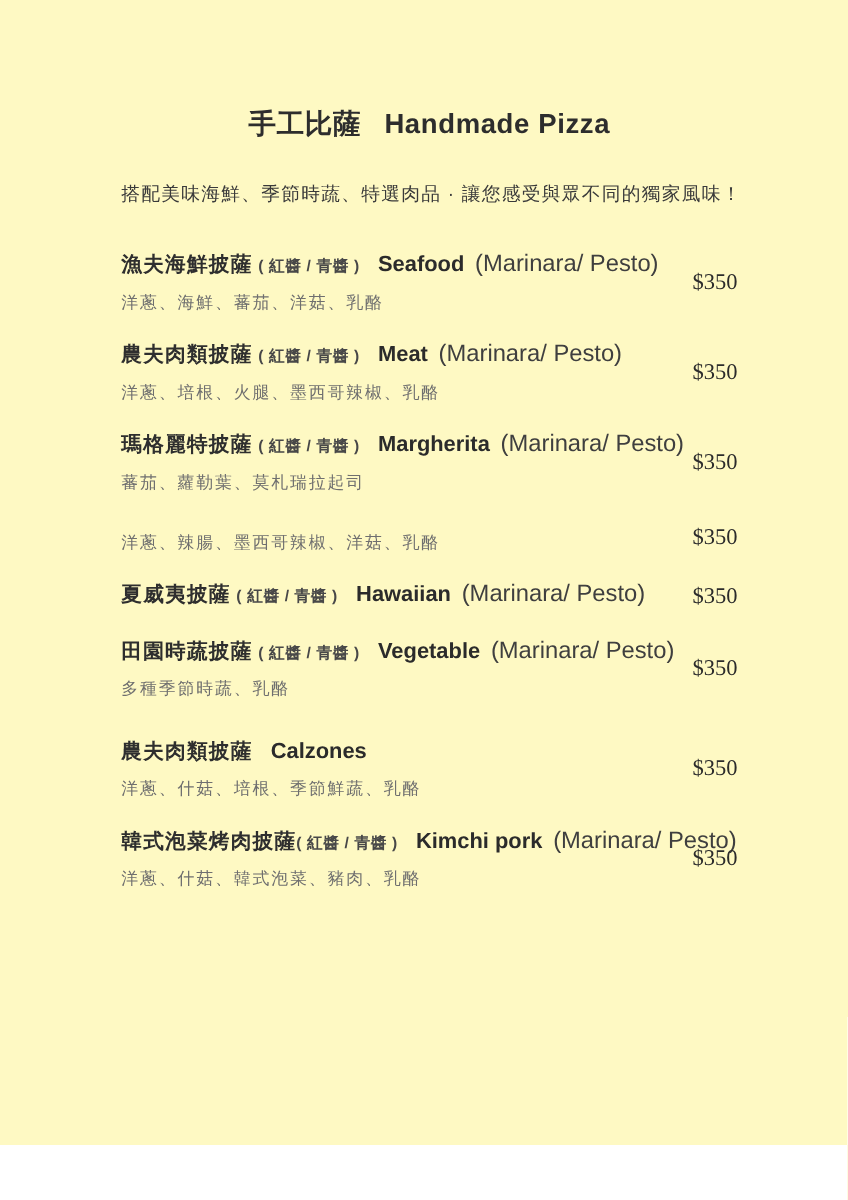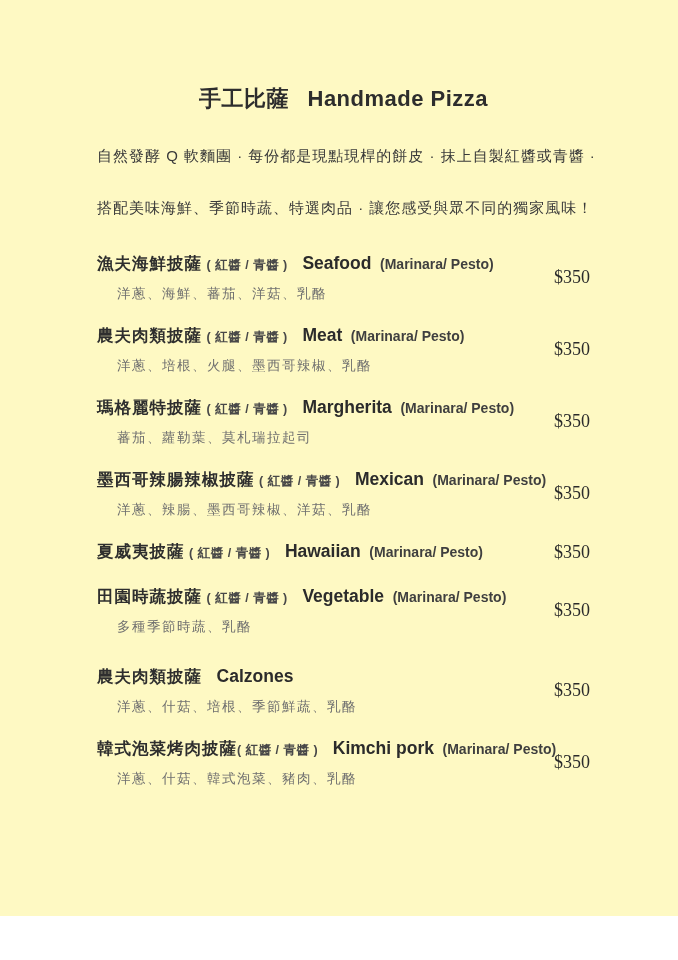--- a/index.html
+++ b/index.html
@@ -61,34 +61,33 @@
     font-size: 12.5px;
     color: #484848;
     letter-spacing: 0.5px;
   }
   .item-head .en {
     font-size: 17.5px;
     margin-left: 10px;
     color: #2b2b2b;
   }
   .item-head .sub {
-    font-size: 14px;
-    font-weight: bold;
+    font-size: 19px;
+    font-weight: normal;
     color: #3f3f3f;
     margin-left: 4px;
   }
   .ingredients {
     margin-top: 9px;
     font-family: "Liberation Serif", "DejaVu Serif", serif;
     font-size: 13.5px;
     color: #6f6f6f;
     letter-spacing: 1.5px;
     line-height: 18px;
     white-space: nowrap;
-    margin-left: 20px;
   }
   .price {
     flex: 0 0 auto;
     width: 62px;
     text-align: right;
     font-size: 18px;
     color: #2b2b2b;
     align-self: center;
     font-family: Liberation Serif, serif;
   }
@@ -97,21 +96,20 @@
 <body>
 
 <div class="page">
 
   <h1 class="title">
     <span class="title-zh">手工比薩</span>
     <span class="title-en">Handmade Pizza</span>
   </h1>
 
   <div class="intro">
-    <p>自然發酵 Q 軟麵團 · 每份都是現點現桿的餅皮 · 抹上自製紅醬或青醬 ·</p>
     <p>搭配美味海鮮、季節時蔬、特選肉品 · 讓您感受與眾不同的獨家風味！</p>
   </div>
 
   <div class="items">
 
     <div class="item">
       <div class="item-main">
         <div class="item-head">
           <span class="zh">漁夫海鮮披薩</span>
           <span class="sauce">( 紅醬 / 青醬 )</span>
@@ -144,26 +142,20 @@
           <span class="en">Margherita</span>
           <span class="sub">(Marinara/ Pesto)</span>
         </div>
         <div class="ingredients">蕃茄、蘿勒葉、莫札瑞拉起司</div>
       </div>
       <div class="price">$350</div>
     </div>
 
     <div class="item">
       <div class="item-main">
-        <div class="item-head">
-          <span class="zh">墨西哥辣腸辣椒披薩</span>
-          <span class="sauce">( 紅醬 / 青醬 )</span>
-          <span class="en">Mexican</span>
-          <span class="sub">(Marinara/ Pesto)</span>
-        </div>
         <div class="ingredients">洋蔥、辣腸、墨西哥辣椒、洋菇、乳酪</div>
       </div>
       <div class="price">$350</div>
     </div>
 
     <div class="item">
       <div class="item-main">
         <div class="item-head">
           <span class="zh">夏威夷披薩</span>
           <span class="sauce">( 紅醬 / 青醬 )</span>

